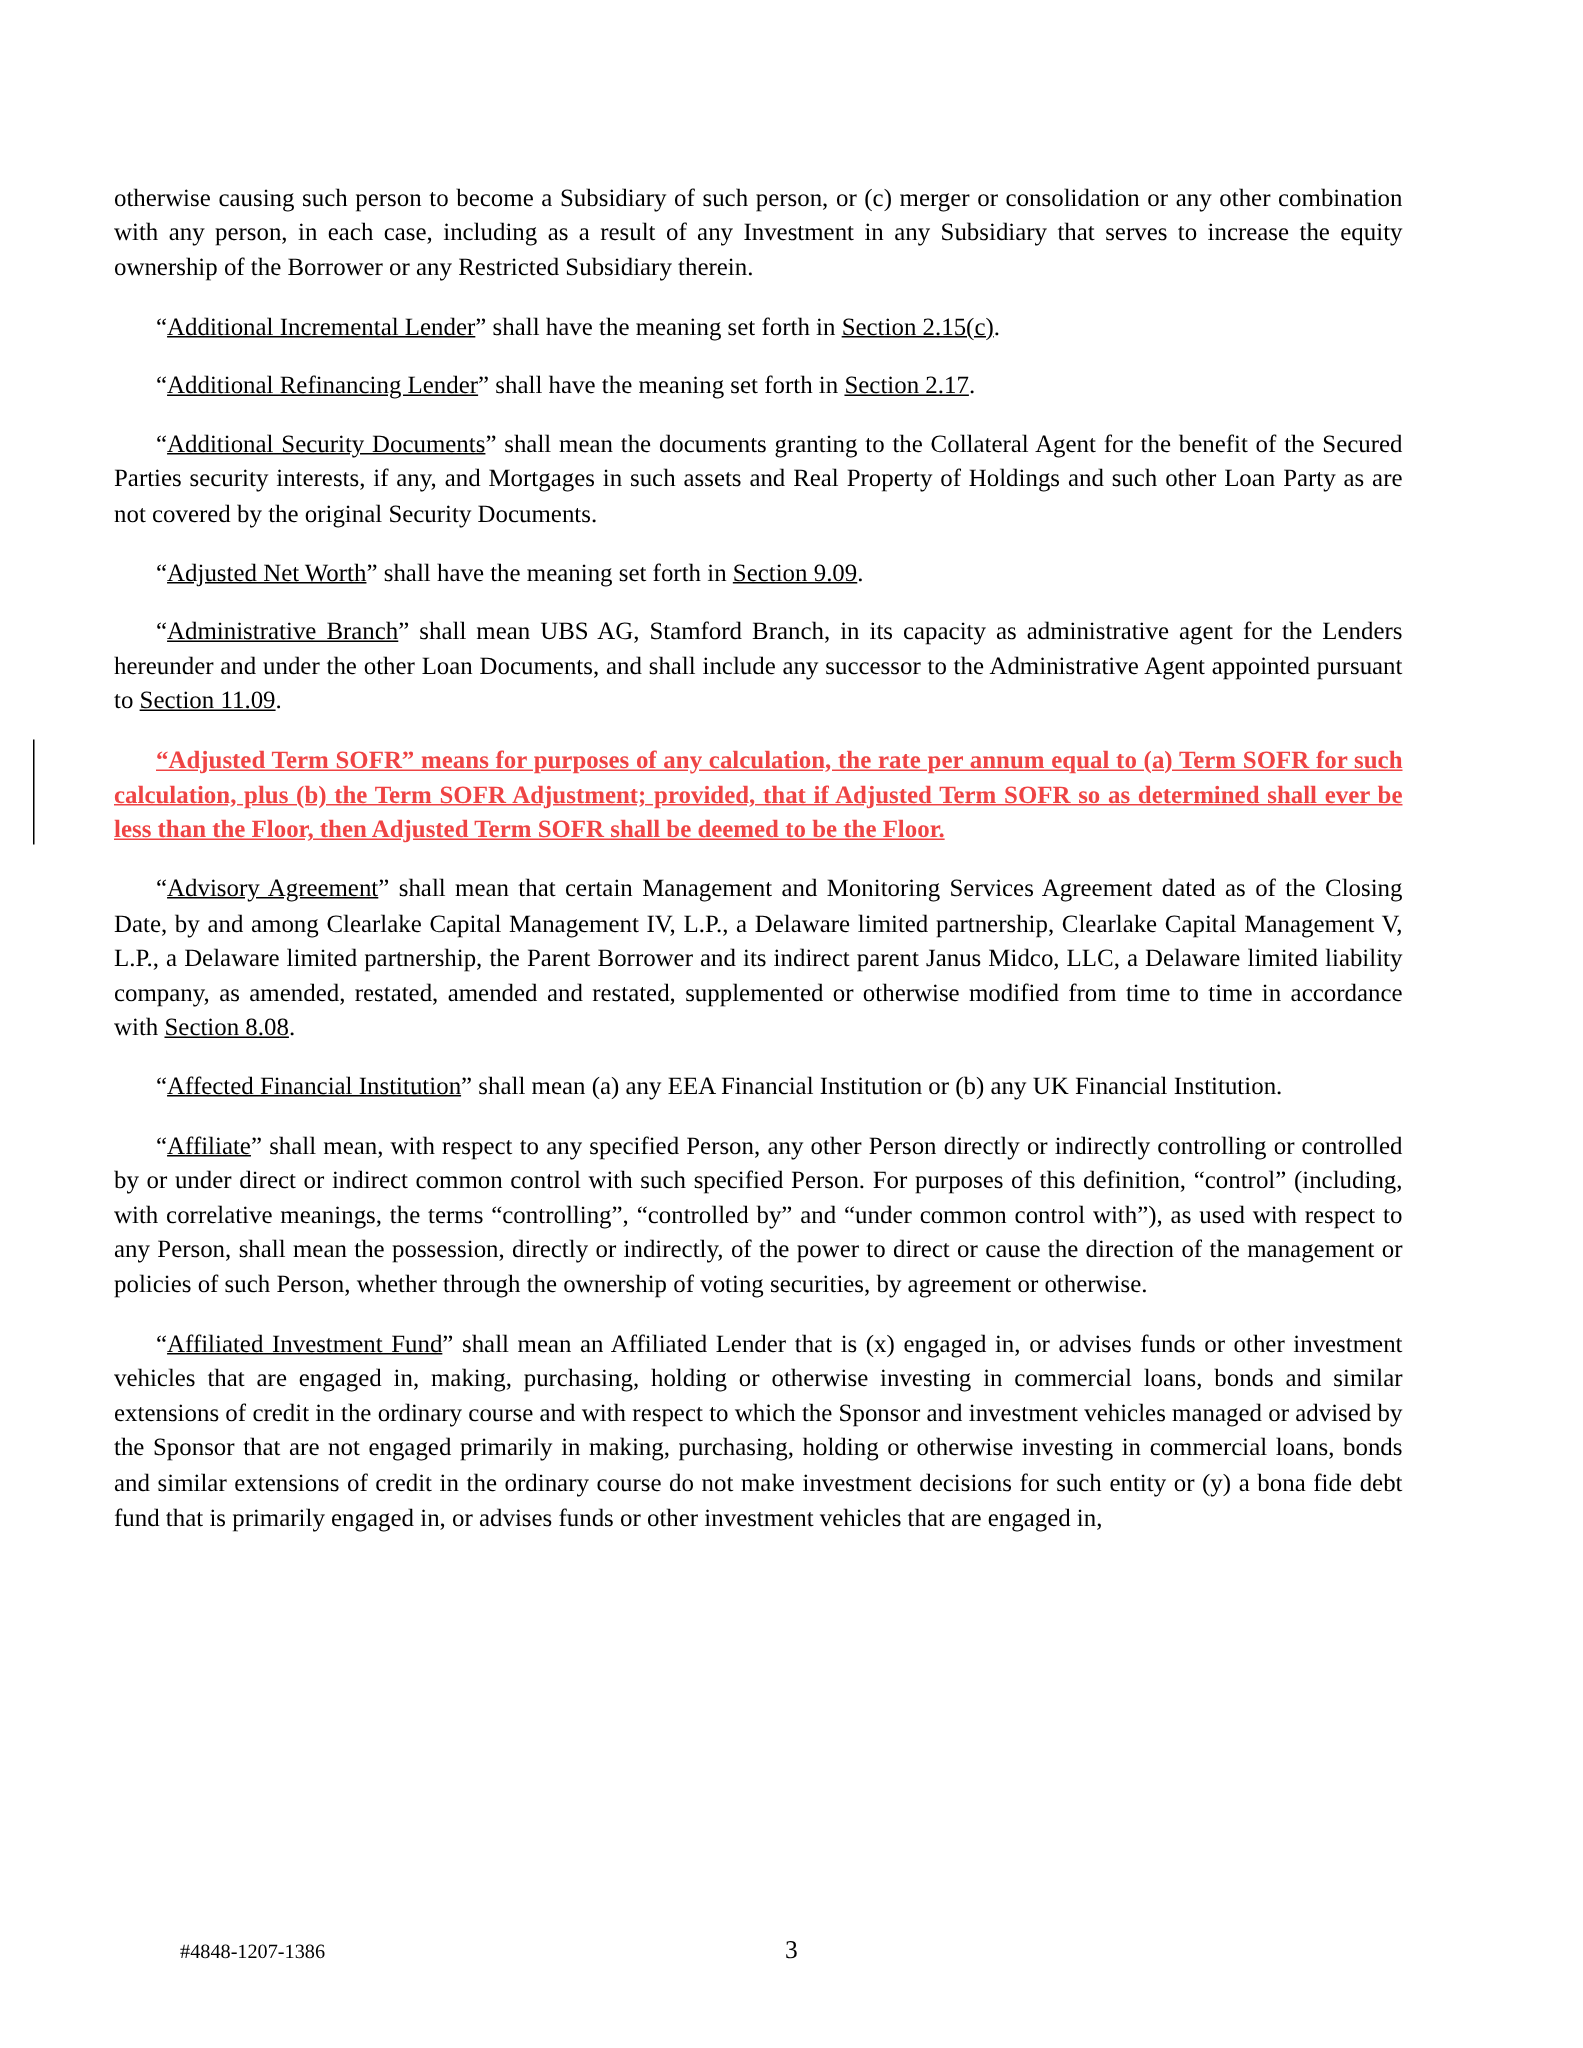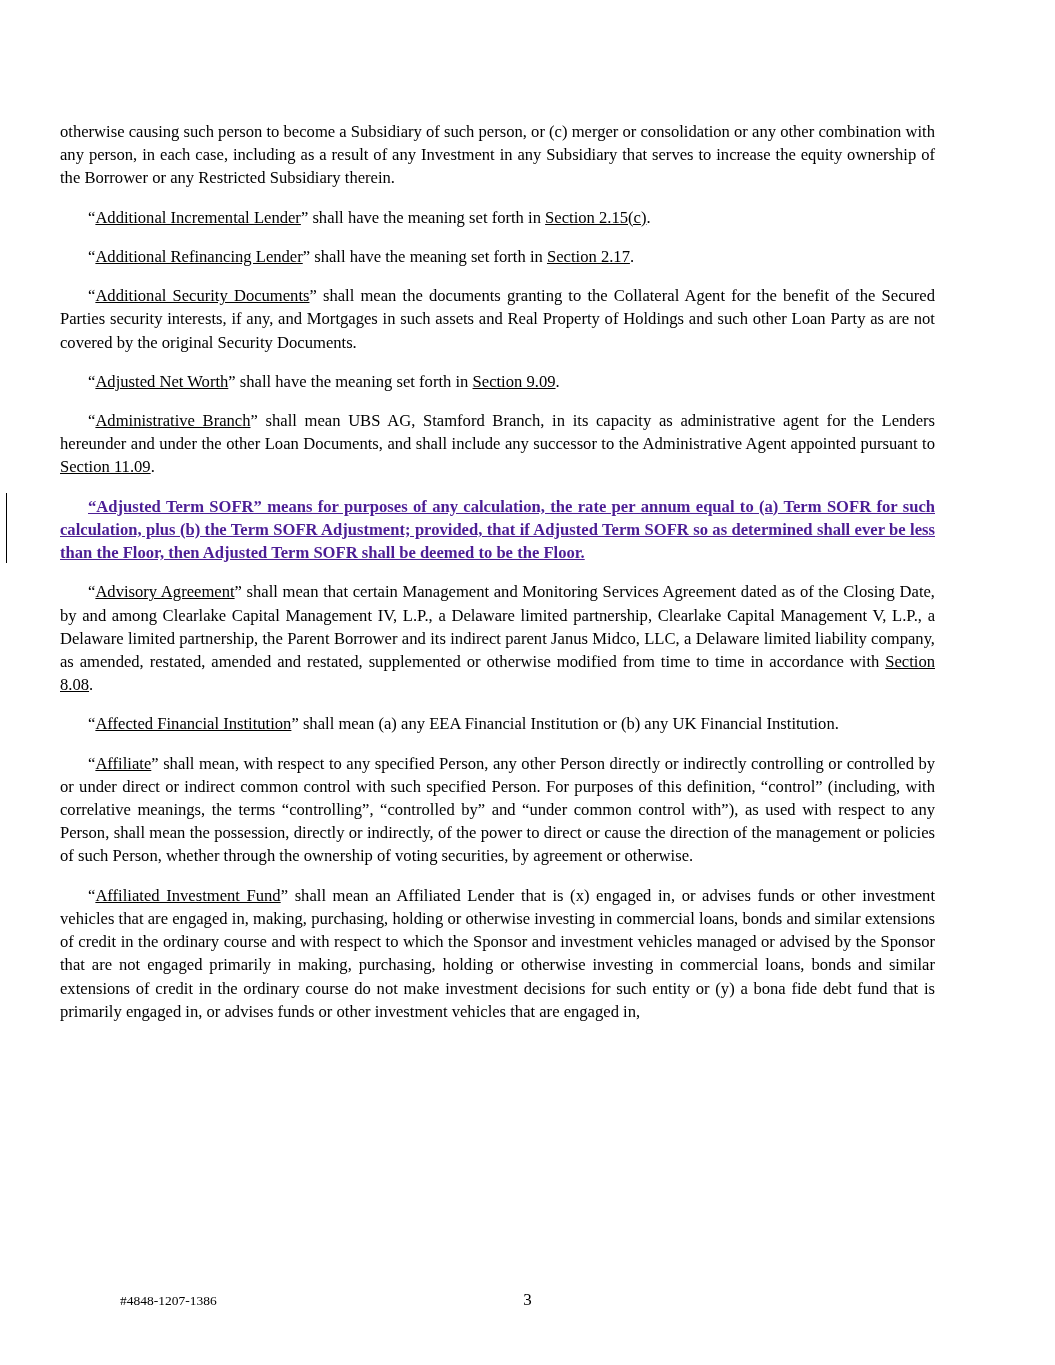--- a/index.html
+++ b/index.html
@@ -11,21 +11,21 @@
     font-family: "Liberation Serif", "DejaVu Serif", serif;
     color: #000000;
   }
   .page {
     position: relative;
     width: 1055px;
     height: 1365px;
     margin: 0 auto;
     background: #ffffff;
     box-sizing: border-box;
-    padding: 120px 120px 60px 60px;
+    padding: 120px 120px 60px 76px;
   }
   .body-text {
     font-size: 16.6px;
     line-height: 1.40;
     text-align: justify;
     hyphens: none;
   }
   p.para {
     margin: 0 0 16px 0;
   }
@@ -47,21 +47,21 @@
     position: absolute;
     left: -54px;
     top: -2px;
     bottom: 1px;
     width: 0;
     border-left: 1.6px solid #000000;
   }
   p.revised {
     margin: 0;
     text-indent: 28px;
-    color: #4c1d95;
+    color: #ef4444;
     font-weight: bold;
     text-decoration: underline;
     text-align: justify;
   }
   .footer {
     position: absolute;
     left: 120px;
     right: 120px;
     bottom: 52px;
     height: 20px;

